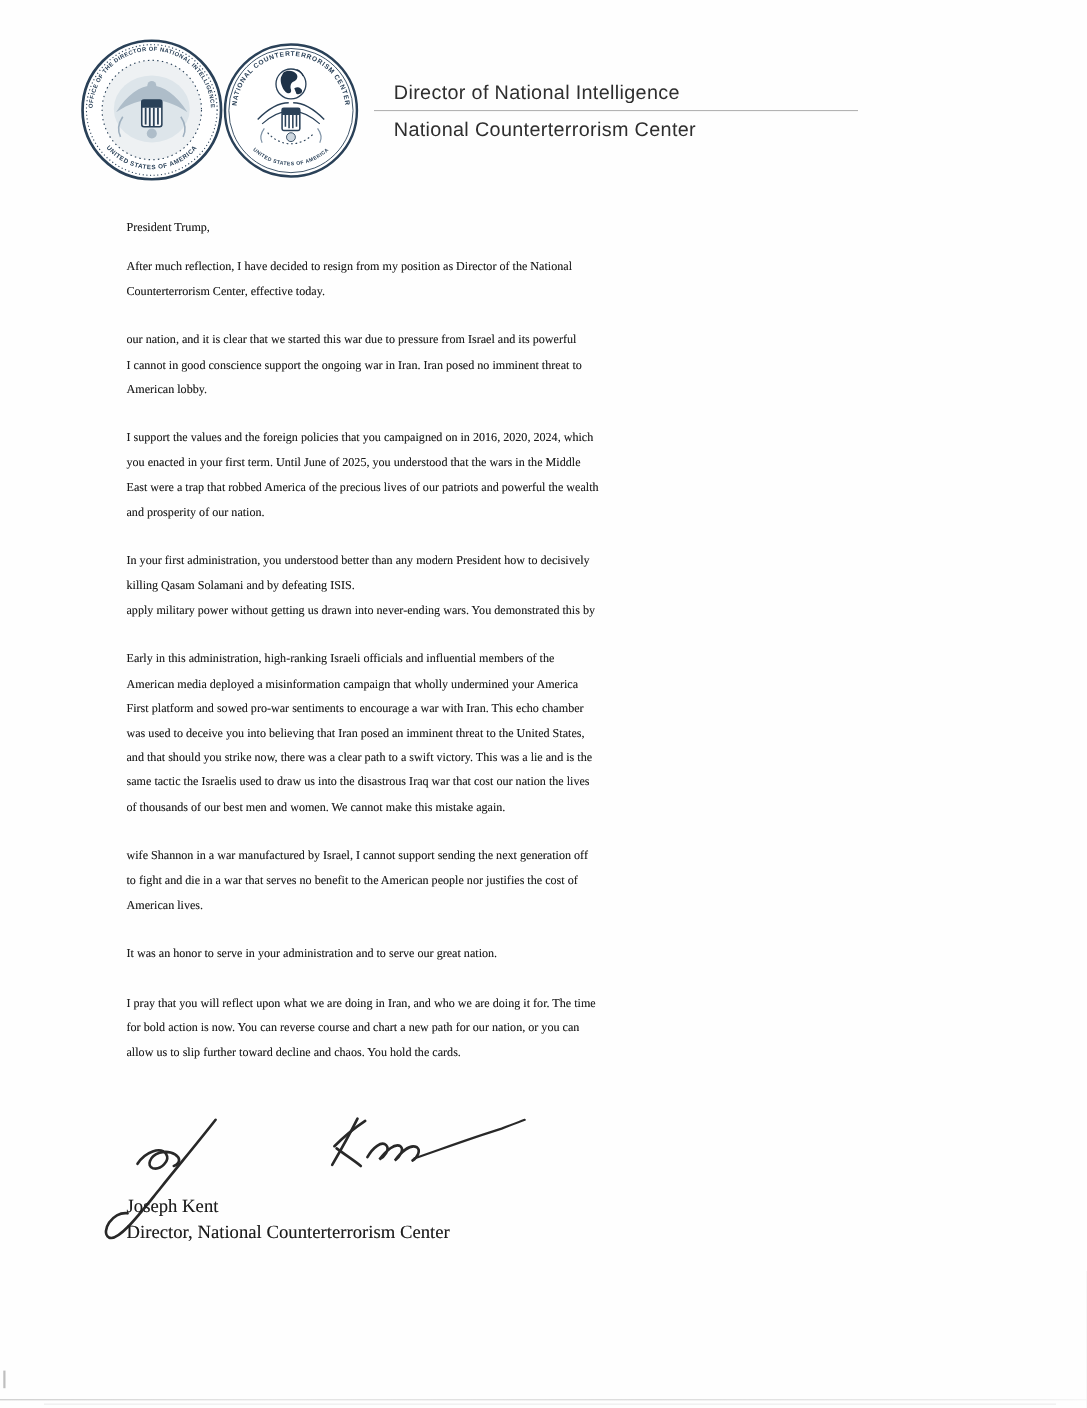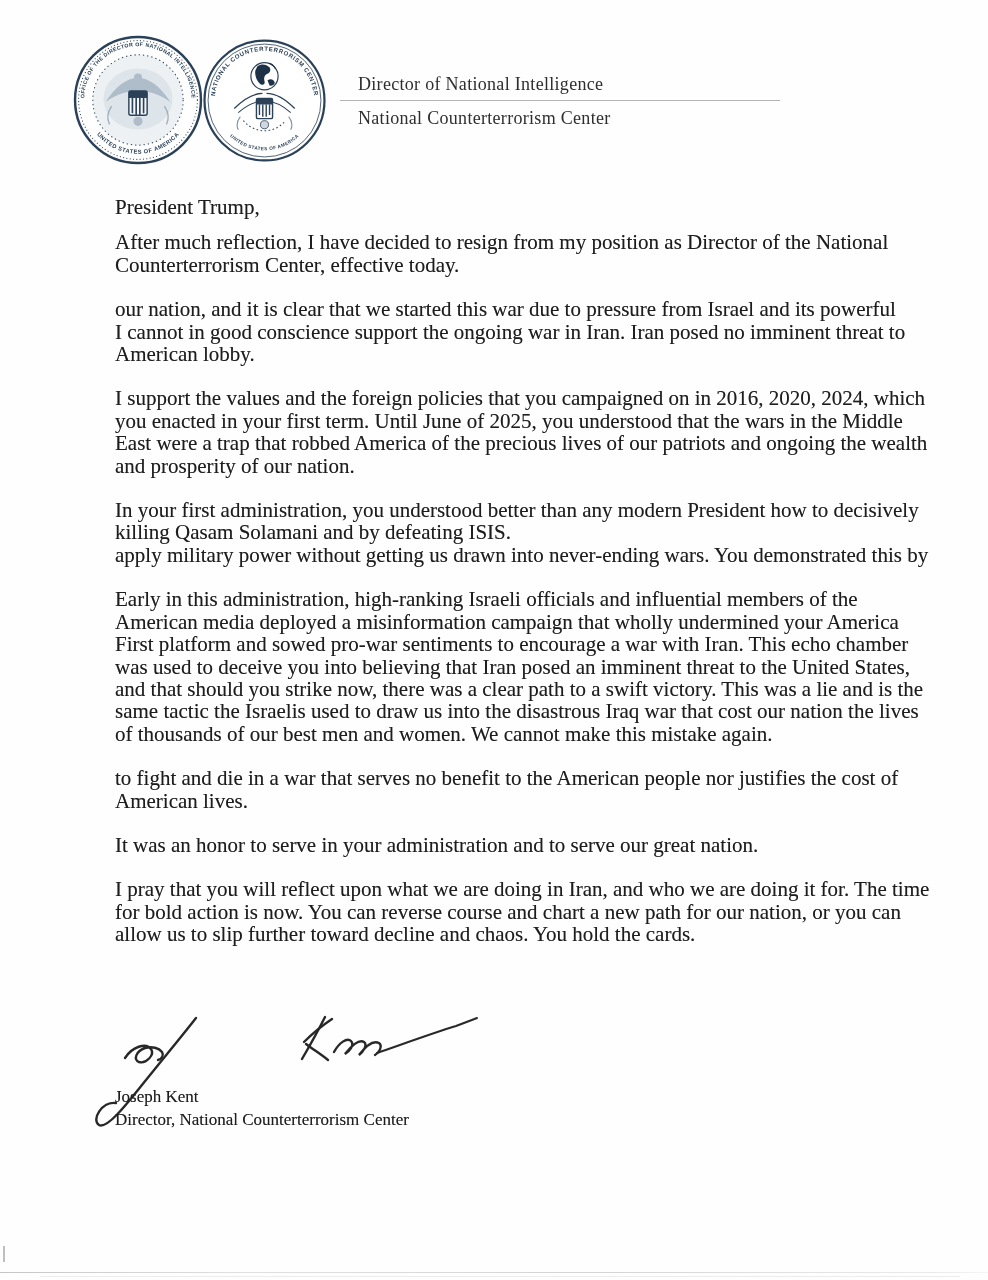--- a/index.html
+++ b/index.html
@@ -13,32 +13,32 @@
     color:#1d1d1d;
   }
   
   .letterhead{position:absolute;left:0;top:0;width:988px;height:180px;}
   .seal{position:absolute;}
   .seal-odni{left:72px;top:34px;width:132px;height:132px;}
   .seal-nctc{left:202px;top:38px;width:125px;height:125px;}
   .seal text{font-family:"Liberation Sans", sans-serif;font-weight:bold;fill:#2a4158;}
   .agency{
     position:absolute;left:340px;top:72px;width:440px;
-    font-family:Liberation Serif, serif;
+    font-family:Liberation Sans, sans-serif;
     font-size:18px;letter-spacing:.3px;color:#2e2e2e;
   }
   .agency-line1{
     padding:2px 0 5px 18px;
     border-bottom:1.5px solid #b3b3b3;
   }
   .agency-line2{padding:7px 0 0 18px;}
   
   .letter-body{
     position:absolute;left:115px;top:196px;width:800px;
-    font-size:21px;line-height:22.4px;
+    font-size:11px;line-height:22.4px;
   }
   .salutation{margin:0 0 13px 0;}
   .para{margin:0 0 22px 0;font-family:Liberation Serif, serif;}
   .line{white-space:nowrap;}
   
   .letter-body, .sig-text{text-shadow:0 0 .4px rgba(40,40,40,.45);}
   
   .signature-svg{position:absolute;left:78px;top:1006px;width:402px;height:132px;}
   .sig-text{
     position:absolute;left:115px;top:1085px;
@@ -136,38 +136,39 @@
           <div class="line">Counterterrorism Center, effective today.</div>
         </div>
         <div class="para">
           <div class="line">our nation, and it is clear that we started this war due to pressure from Israel and its powerful</div>
           <div class="line">I cannot in good conscience support the ongoing war in Iran. Iran posed no imminent threat to</div>
           <div class="line">American lobby.</div>
         </div>
         <div class="para">
           <div class="line">I support the values and the foreign policies that you campaigned on in 2016, 2020, 2024, which</div>
           <div class="line">you enacted in your first term. Until June of 2025, you understood that the wars in the Middle</div>
-          <div class="line">East were a trap that robbed America of the precious lives of our patriots and ongoing the wealth</div>
+          <div class="line">East were a trap that robbed America of the precious lives of our patriots and powerful the wealth</div>
           <div class="line">and prosperity of our nation.</div>
         </div>
         <div class="para">
           <div class="line">In your first administration, you understood better than any modern President how to decisively</div>
           <div class="line">killing Qasam Solamani and by defeating ISIS.</div>
           <div class="line">apply military power without getting us drawn into never-ending wars. You demonstrated this by</div>
         </div>
         <div class="para">
           <div class="line">Early in this administration, high-ranking Israeli officials and influential members of the</div>
           <div class="line">American media deployed a misinformation campaign that wholly undermined your America</div>
           <div class="line">First platform and sowed pro-war sentiments to encourage a war with Iran. This echo chamber</div>
           <div class="line">was used to deceive you into believing that Iran posed an imminent threat to the United States,</div>
           <div class="line">and that should you strike now, there was a clear path to a swift victory. This was a lie and is the</div>
           <div class="line">same tactic the Israelis used to draw us into the disastrous Iraq war that cost our nation the lives</div>
           <div class="line">of thousands of our best men and women. We cannot make this mistake again.</div>
         </div>
         <div class="para">
+          <div class="line">wife Shannon in a war manufactured by Israel, I cannot support sending the next generation off</div>
           <div class="line">to fight and die in a war that serves no benefit to the American people nor justifies the cost of</div>
           <div class="line">American lives.</div>
         </div>
         <div class="para">
           <div class="line">It was an honor to serve in your administration and to serve our great nation.</div>
         </div>
         <div class="para">
           <div class="line">I pray that you will reflect upon what we are doing in Iran, and who we are doing it for. The time</div>
           <div class="line">for bold action is now. You can reverse course and chart a new path for our nation, or you can</div>
           <div class="line">allow us to slip further toward decline and chaos. You hold the cards.</div>

